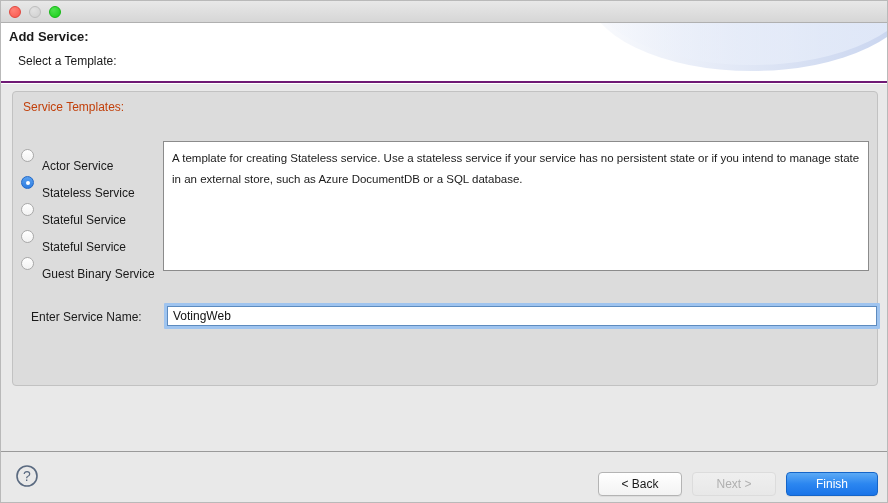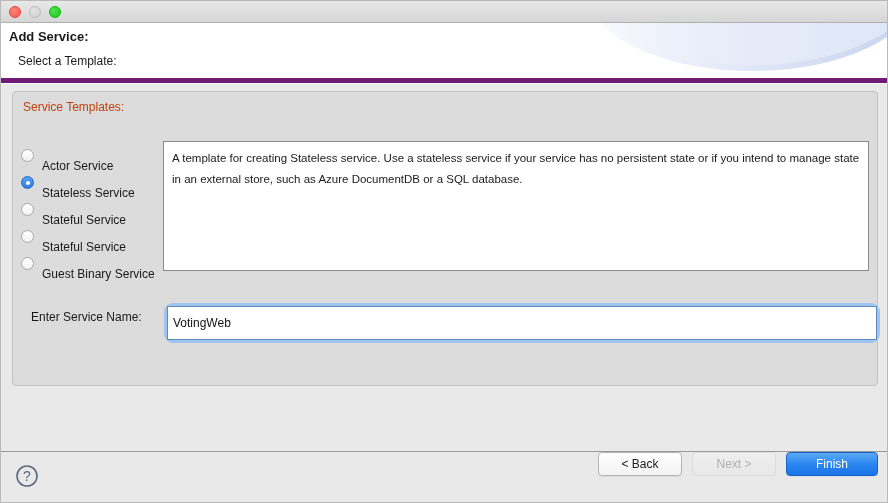--- a/index.html
+++ b/index.html
@@ -45,21 +45,21 @@
   }
   .light.red    { background: radial-gradient(circle at 35% 30%, #ff8277, #f9564c); border: 1px solid #e0463d; }
   .light.yellow { background: radial-gradient(circle at 35% 30%, #e2e2e2, #cfcfcf); border: 1px solid #bdbdbd; }
   .light.green  { background: radial-gradient(circle at 35% 30%, #4fe24f, #16cd16); border: 1px solid #12b812; }
 
   
   .header {
     position: relative;
     height: 60px;
     background: #ffffff;
-    border-bottom: 5px solid #701a75;
+    border-bottom: 2px solid #701a75;
     box-sizing: border-box;
     overflow: hidden;
     text-align: center;
   }
   .swoosh {
     position: absolute;
     right: -30px;
     top: -112px;
     width: 330px;
     height: 160px;
@@ -201,23 +201,23 @@
     left: 10px;
     top: 7px;
     font-size: 12px;
     color: #1a1a1a;
   }
   .name-field-wrap {
     position: absolute;
     left: 143px;
     top: 0px;
     width: 716px;
-    height: 40px;
+    height: 26px;
     border: 3px solid #9fc4ef;
-    border-radius: 9px;
+    border-radius: 1px;
     box-sizing: border-box;
     background: #9fc4ef;
   }
   .name-field {
     width: 100%;
     height: 100%;
     box-sizing: border-box;
     border: 1px solid #5d8bbf;
     background: #ffffff;
     font-family: "Liberation Sans", sans-serif;
@@ -241,21 +241,21 @@
   .help-icon {
     position: absolute;
     left: 14px;
     top: 12px;
     width: 24px;
     height: 24px;
   }
   .btn-group {
     position: absolute;
     right: 9px;
-    top: 0;
+    top: 20px;
     display: flex;
     gap: 10px;
     align-items: flex-start;
   }
   .btn {
     font-family: "Liberation Sans", sans-serif;
     font-size: 12px;
     height: 24px;
     min-width: 84px;
     border-radius: 4px;

